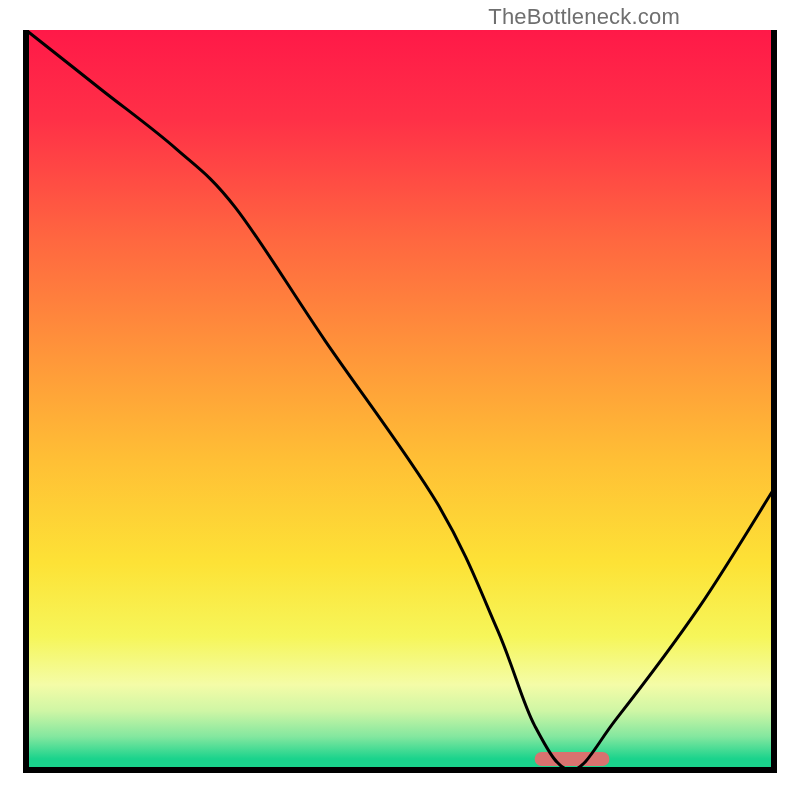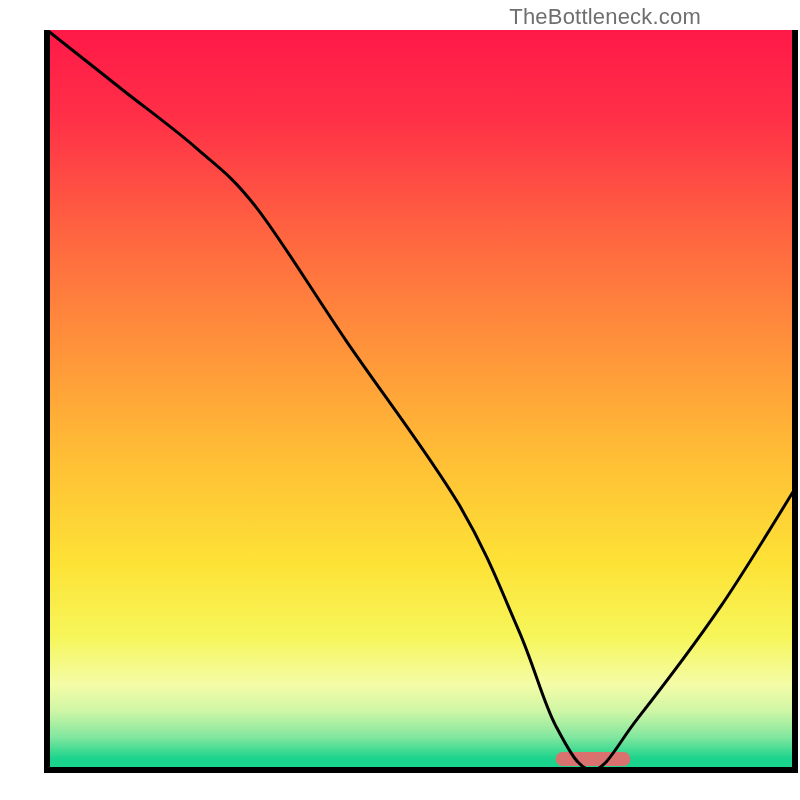--- a/index.html
+++ b/index.html
@@ -8,21 +8,20 @@
     width: 800px;
     height: 800px;
     background: #ffffff;
     font-family: Arial, Helvetica, sans-serif;
     overflow: hidden;
   }
   .stage {
     position: relative;
     width: 692px;
     height: 800px;
-    padding-left: 21px;
   }
   .watermark {
     position: absolute;
     top: 4px;
     right: 12px;
     color: #6f6f6f;
     font-size: 22px;
     font-weight: 500;
     letter-spacing: 0.2px;
   }

